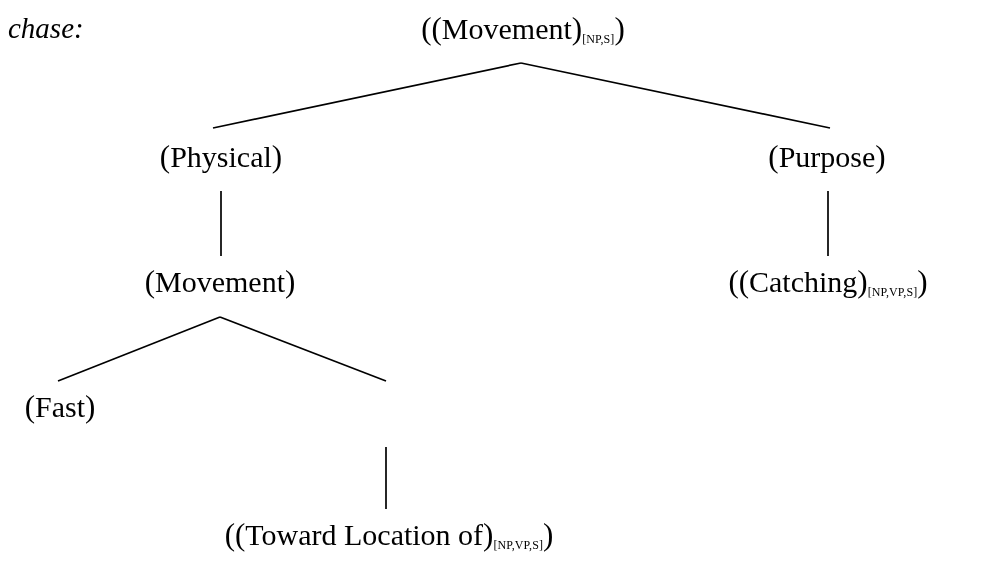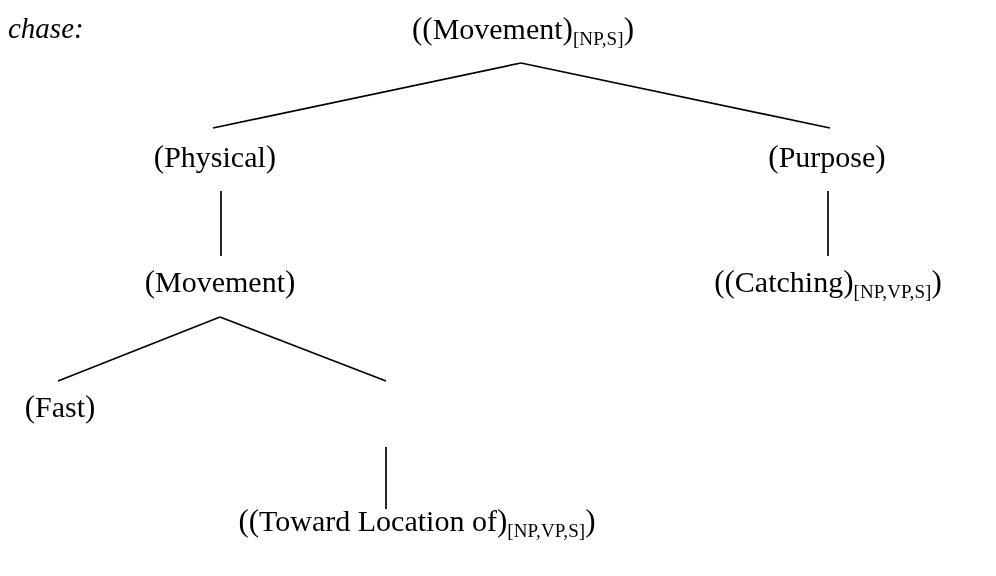--- a/index.html
+++ b/index.html
@@ -30,21 +30,21 @@
     white-space: nowrap;
     font-size: 30px;
     line-height: 1;
     color: #000000;
     transform: translate(-50%, 0);
   }
   .node .paren {
     font-size: 31px;
   }
   .node .sub {
-    font-size: 19px;
+    font-size: 12px;
     vertical-align: -0.32em;
     letter-spacing: 0.1px;
   }
   .lemma {
     position: absolute;
     font-style: italic;
     font-size: 29px;
     line-height: 1;
     white-space: nowrap;
     color: #000000;
@@ -71,38 +71,38 @@
 
     <line x1="386" y1="447" x2="386" y2="509" stroke="#000000" stroke-width="1.7"></line>
   </svg>
 
   <div class="lemma" style="left:8px; top:14px;">chase:</div>
 
   <div class="node" style="left:523px; top:13px;">
     <span class="paren">((</span><span>Movement</span><span class="paren">)</span><span class="sub">[NP,S]</span><span class="paren">)</span>
   </div>
 
-  <div class="node" style="left:215px; top:141px;text-align:center;">
+  <div class="node" style="left:221px; top:141px;text-align:center;">
     <span class="paren">(</span><span>Physical</span><span class="paren">)</span>
   </div>
 
   <div class="node" style="left:827px; top:141px;text-align:center;">
     <span class="paren">(</span><span>Purpose</span><span class="paren">)</span>
   </div>
 
   <div class="node" style="left:828px; top:266px;">
     <span class="paren">((</span><span>Catching</span><span class="paren">)</span><span class="sub">[NP,VP,S]</span><span class="paren">)</span>
   </div>
 
   <div class="node" style="left:220px; top:266px;">
     <span class="paren">(</span><span>Movement</span><span class="paren">)</span>
   </div>
 
   <div class="node" style="left:60px; top:391px;">
     <span class="paren">(</span><span>Fast</span><span class="paren">)</span>
   </div>
 
 
-  <div class="node" style="left:389px; top:505px;margin-left:28px;">
+  <div class="node" style="left:389px; top:519px;">
     <span class="paren">((</span><span>Toward Location of</span><span class="paren">)</span><span class="sub">[NP,VP,S]</span><span class="paren">)</span>
   </div>
 
 </div>
 
 </body></html>

